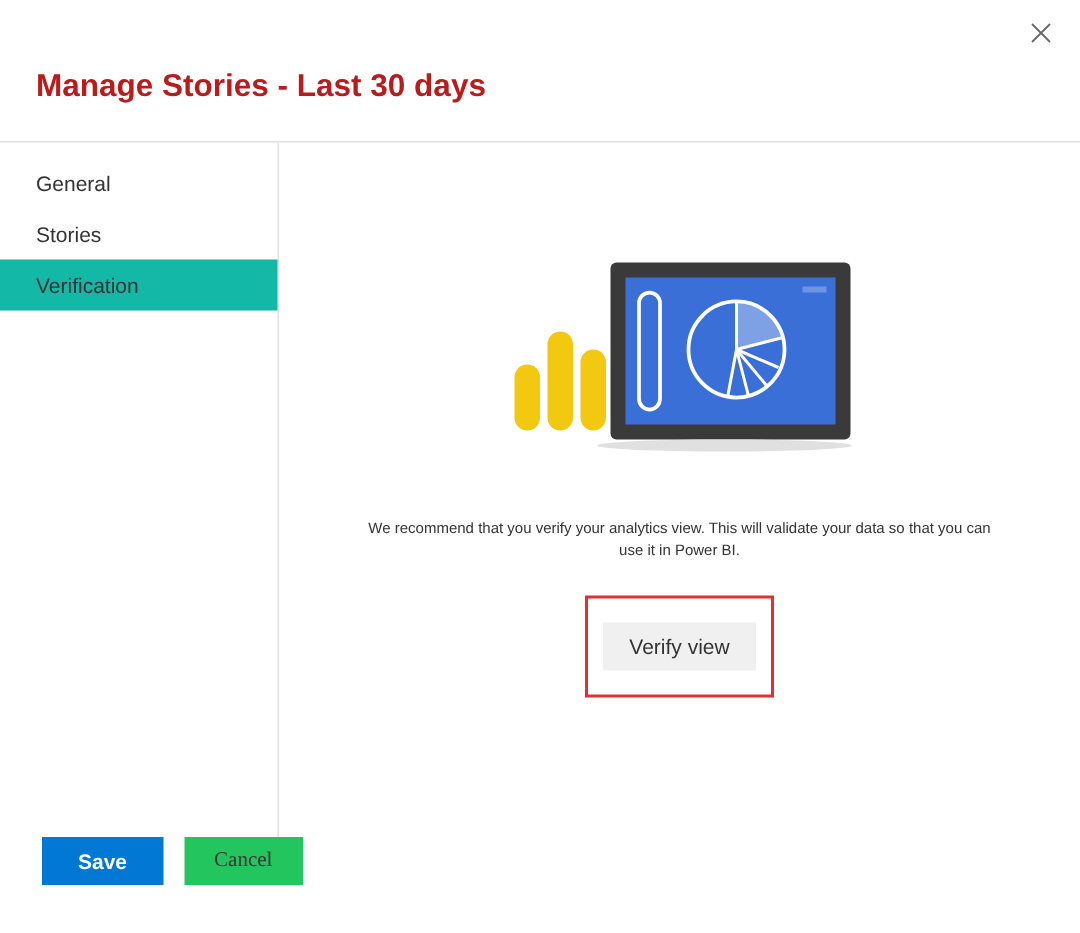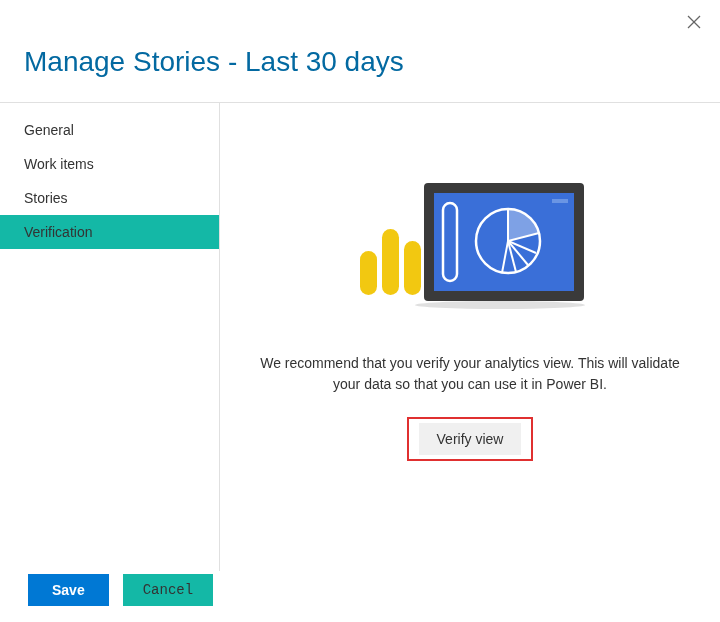--- a/index.html
+++ b/index.html
@@ -26,33 +26,33 @@
       cursor: pointer;
       color: #666;
       display: flex;
       align-items: center;
       justify-content: center;
     }
     .header {
       padding: 46px 24px 24px 24px;
     }
     .header-title {
-      font-size: 28px;
-      font-weight: 400;
-      color: #0369a1;
+      font-size: 21px;
+      font-weight: 700;
+      color: #b91c1c;
     }
     .divider {
       border-top: 1px solid #e0e0e0;
     }
     .body {
       display: flex;
       height: 468px;
     }
     .sidebar {
-      width: 220px;
+      width: 186px;
       border-right: 1px solid #e0e0e0;
       padding-top: 10px;
     }
     .sidebar-item {
       padding: 9px 24px;
       cursor: pointer;
       color: #333;
     }
     .sidebar-item.active {
       background: #14b8a6;
@@ -65,64 +65,64 @@
       flex-direction: column;
       align-items: center;
     }
     .illustration {
       margin: 30px auto 40px auto;
       width: 240px;
       height: 140px;
       position: relative;
     }
     .recommend-text {
-      font-size: 14px;
+      font-size: 10px;
       color: #333;
       line-height: 1.5;
       margin-bottom: 22px;
       max-width: 430px;
     }
     .verify-wrapper {
       border: 2px solid #e03030;
-      padding: 4px 10px;
+      padding: 16px 10px;
       display: inline-block;
     }
     .verify-btn {
       background: #f0f0f0;
       border: none;
       padding: 8px 18px;
       font-size: 14px;
       font-family: inherit;
       color: #333;
       cursor: pointer;
     }
     .footer {
       position: absolute;
-      bottom: 16px;
+      bottom: 32px;
       left: 28px;
       display: flex;
       gap: 14px;
     }
     .btn-primary {
       background: #0078d4;
       color: #fff;
       border: none;
       padding: 8px 24px;
       font-size: 14px;
       font-family: inherit;
       font-weight: 600;
       cursor: pointer;
     }
     .btn-secondary {
-      background: #14b8a6;
+      background: #22c55e;
       color: #333;
       border: none;
       padding: 8px 20px;
       font-size: 14px;
-      font-family: Liberation Mono, monospace;
+      font-family: Liberation Serif, serif;
       cursor: pointer;
     }
   </style>
 </head>
 <body>
 
 <div class="close-btn">
   <svg width="14" height="14" viewBox="0 0 14 14">
     <line x1="1" y1="1" x2="13" y2="13" stroke="#666" stroke-width="1.2"></line>
     <line x1="13" y1="1" x2="1" y2="13" stroke="#666" stroke-width="1.2"></line>
@@ -132,23 +132,20 @@
 <div class="header">
   <div class="header-title">Manage Stories - Last 30 days</div>
 </div>
 
 <div class="divider"></div>
 
 <div class="body">
   <div class="sidebar">
     <div class="sidebar-item">
       <span>General</span>
-    </div>
-    <div class="sidebar-item">
-      <span>Work items</span>
     </div>
     <div class="sidebar-item">
       <span>Stories</span>
     </div>
     <div class="sidebar-item active">
       <span>Verification</span>
     </div>
   </div>
 
   <div class="main">

